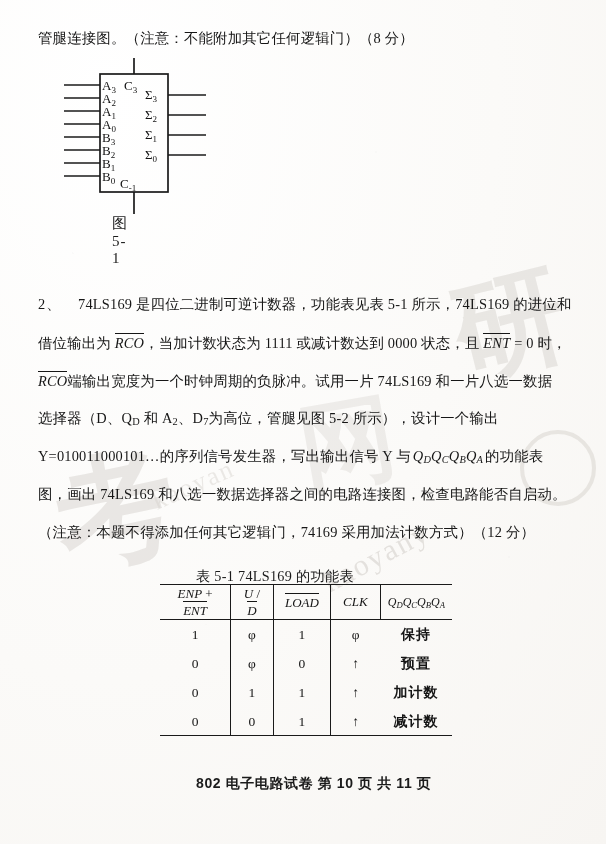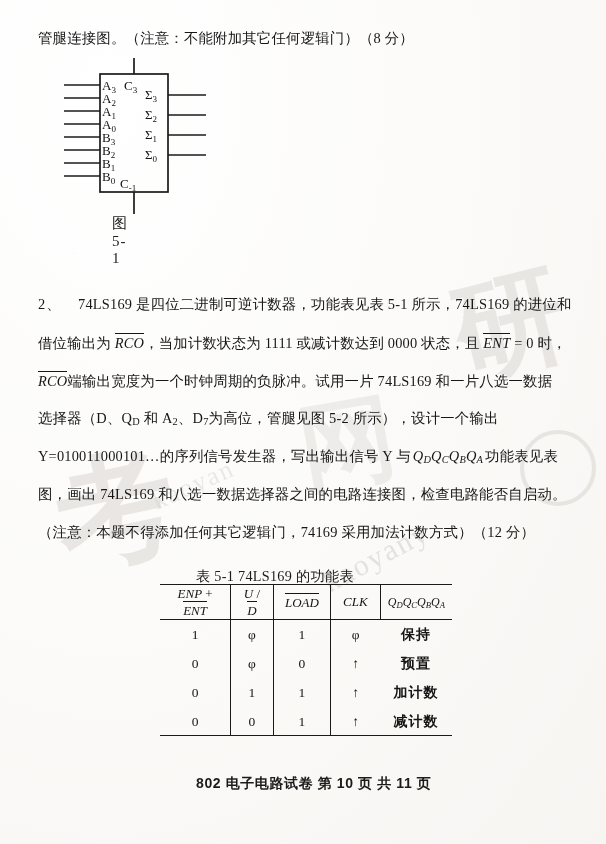--- a/index.html
+++ b/index.html
@@ -247,21 +247,21 @@
 
   <div class="ln" style="left:38px; top:372px;font-family:Liberation Serif, serif;">
     <span class="ovl">RCO</span><span>端输出宽度为一个时钟周期的负脉冲。试用一片 74LS169 和一片八选一数据</span>
   </div>
 
   <div class="ln" style="left:38px; top:410px;">
     <span>选择器（D、Q</span><span class="sub">D</span><span> 和 A</span><span class="sub">2</span><span>、D</span><span class="sub">7</span><span>为高位，管腿见图 5-2 所示），设计一个输出</span>
   </div>
 
   <div class="ln" style="left:38px; top:448px;">
-    <span>Y=010011000101…的序列信号发生器，写出输出信号 Y 与</span><span class="ital" style="padding:0 2px;"><span>Q<span class="sub">D</span></span><span>Q<span class="sub">C</span></span><span>Q<span class="sub">B</span></span><span>Q<span class="sub">A</span></span></span><span>功能表见表</span>
+    <span>Y=010011000101…的序列信号发生器，写出输出信号 Y 与</span><span class="ital" style="padding:0 2px;"><span>Q<span class="sub">D</span></span><span>Q<span class="sub">C</span></span><span>Q<span class="sub">B</span></span><span>Q<span class="sub">A</span></span></span><span>的功能表</span>
   </div>
 
   <div class="ln" style="left:38px; top:486px;">图，画出 74LS169 和八选一数据选择器之间的电路连接图，检查电路能否自启动。</div>
 
   <div class="ln" style="left:38px; top:524px;">（注意：本题不得添加任何其它逻辑门，74169 采用加法计数方式）（12 分）</div>
 
   <div class="tbl-caption" style="left:196px; top:560px;margin-top:7px;">表 5-1    74LS169 的功能表</div>
 
   <div class="rule-top" style="left:160px; top:584px; width:292px;"></div>
 

